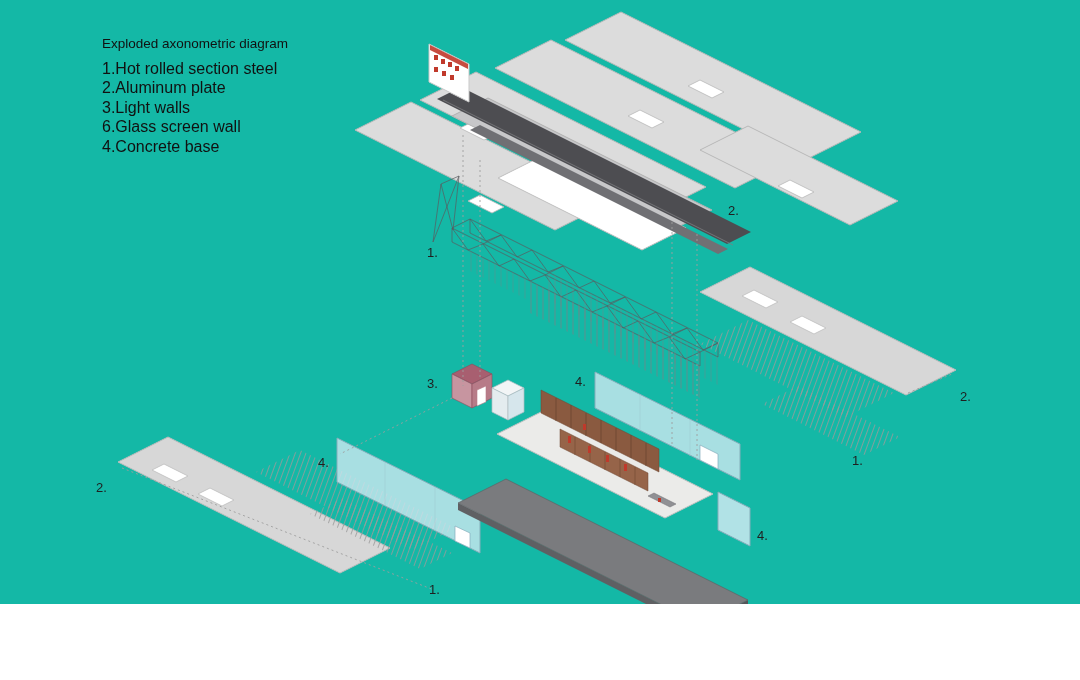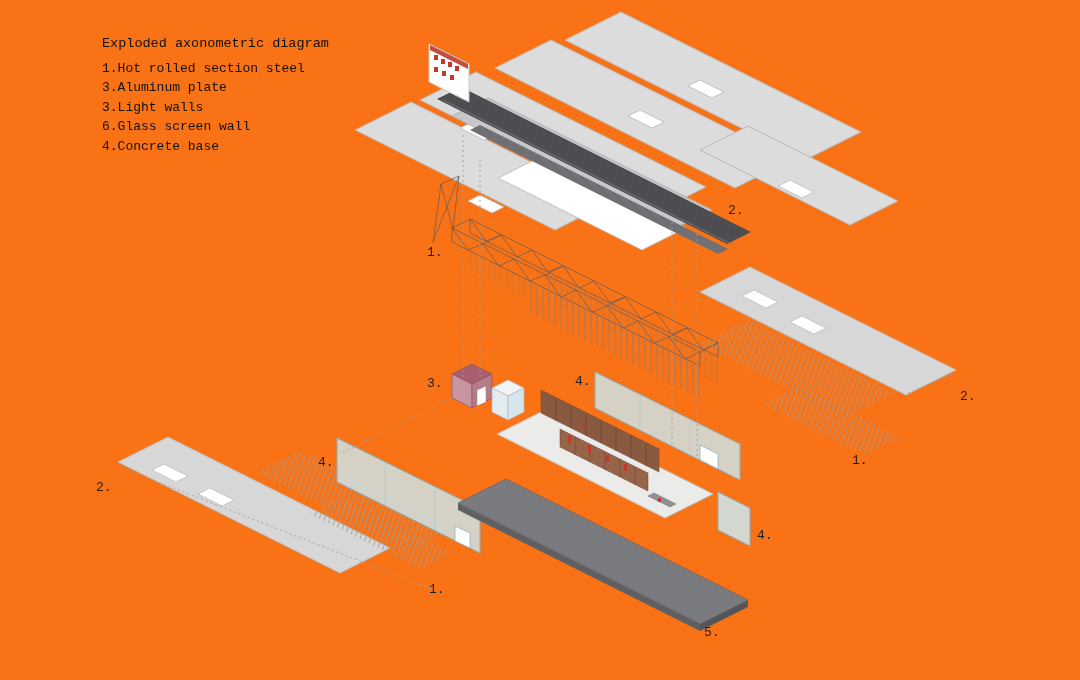--- a/index.html
+++ b/index.html
@@ -1,23 +1,23 @@
 <!DOCTYPE html>
 <html><head>
 <meta charset="utf-8">
 <style>
   html,body{margin:0;padding:0;background:#ffffff;}
   .stage{
-    position:relative;width:1080px;height:680px;background:#f97316;overflow:hidden;
-    font-family:Liberation Mono, monospace;color:#1c1c1c;
+    position:relative;width:1080px;height:604px;background:#14b8a6;overflow:hidden;
+    font-family:Liberation Sans, sans-serif;color:#1c1c1c;
   }
   .stage svg{position:absolute;left:0;top:0;}
   .legend{position:absolute;left:102px;top:34px;line-height:19.6px;}
   .legend-title{font-size:13.5px;margin-bottom:5px;color:#111;}
-  .legend-item{font-size:13px;color:#111;}
+  .legend-item{font-size:16px;color:#111;}
   .callout{position:absolute;font-size:13px;color:#1f1f1f;}
 </style>
 </head>
 <body>
 
 <div class="stage">
 
   <svg width="1080" height="680" viewBox="0 0 1080 680">
     <defs>
       <pattern id="fins" width="5" height="10" patternUnits="userSpaceOnUse" patternTransform="rotate(20)">
@@ -161,21 +161,21 @@
       <line x1="697" y1="234" x2="697" y2="460"></line>
       <line x1="122" y1="468" x2="434" y2="590"></line>
       <line x1="908" y1="393" x2="952" y2="374"></line>
       <line x1="452" y1="398" x2="340" y2="454"></line>
     </g>
   </svg>
 
   <div class="legend">
     <div class="legend-title">Exploded axonometric diagram</div>
     <div class="legend-item">1.Hot rolled section steel</div>
-    <div class="legend-item">3.Aluminum plate</div>
+    <div class="legend-item">2.Aluminum plate</div>
     <div class="legend-item">3.Light walls</div>
     <div class="legend-item">6.Glass screen wall</div>
     <div class="legend-item">4.Concrete base</div>
   </div>
 
   <div class="callout" style="left:728px;top:203px">2.</div>
   <div class="callout" style="left:427px;top:245px">1.</div>
   <div class="callout" style="left:960px;top:389px">2.</div>
   <div class="callout" style="left:852px;top:453px">1.</div>
   <div class="callout" style="left:427px;top:376px">3.</div>

